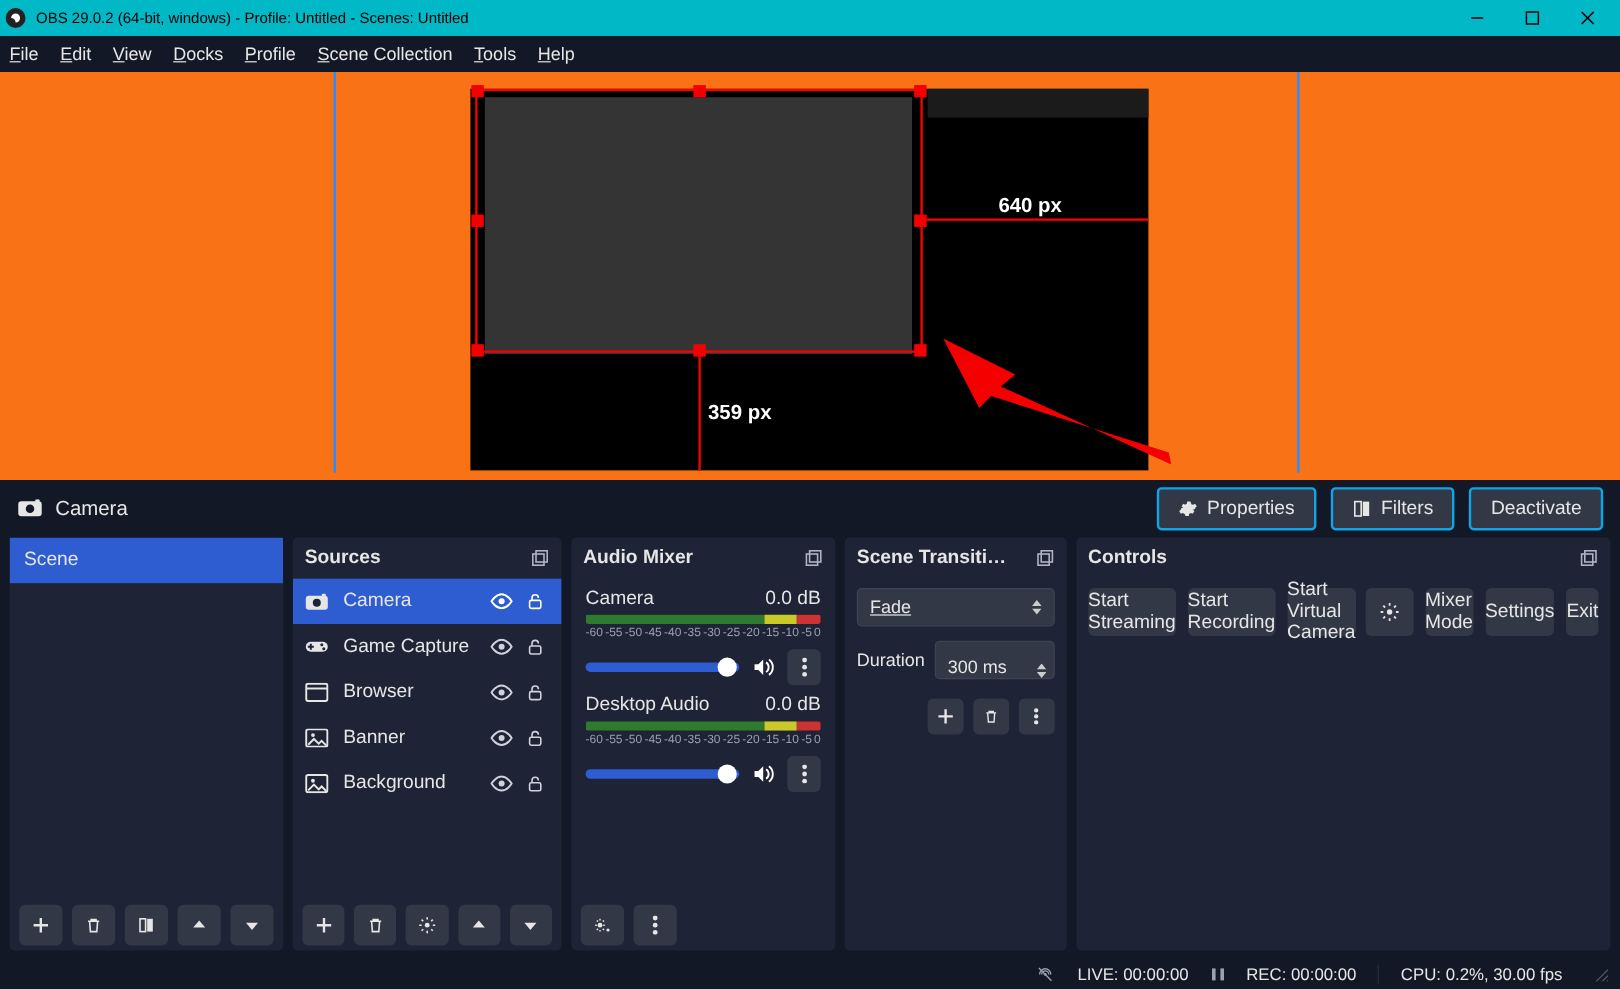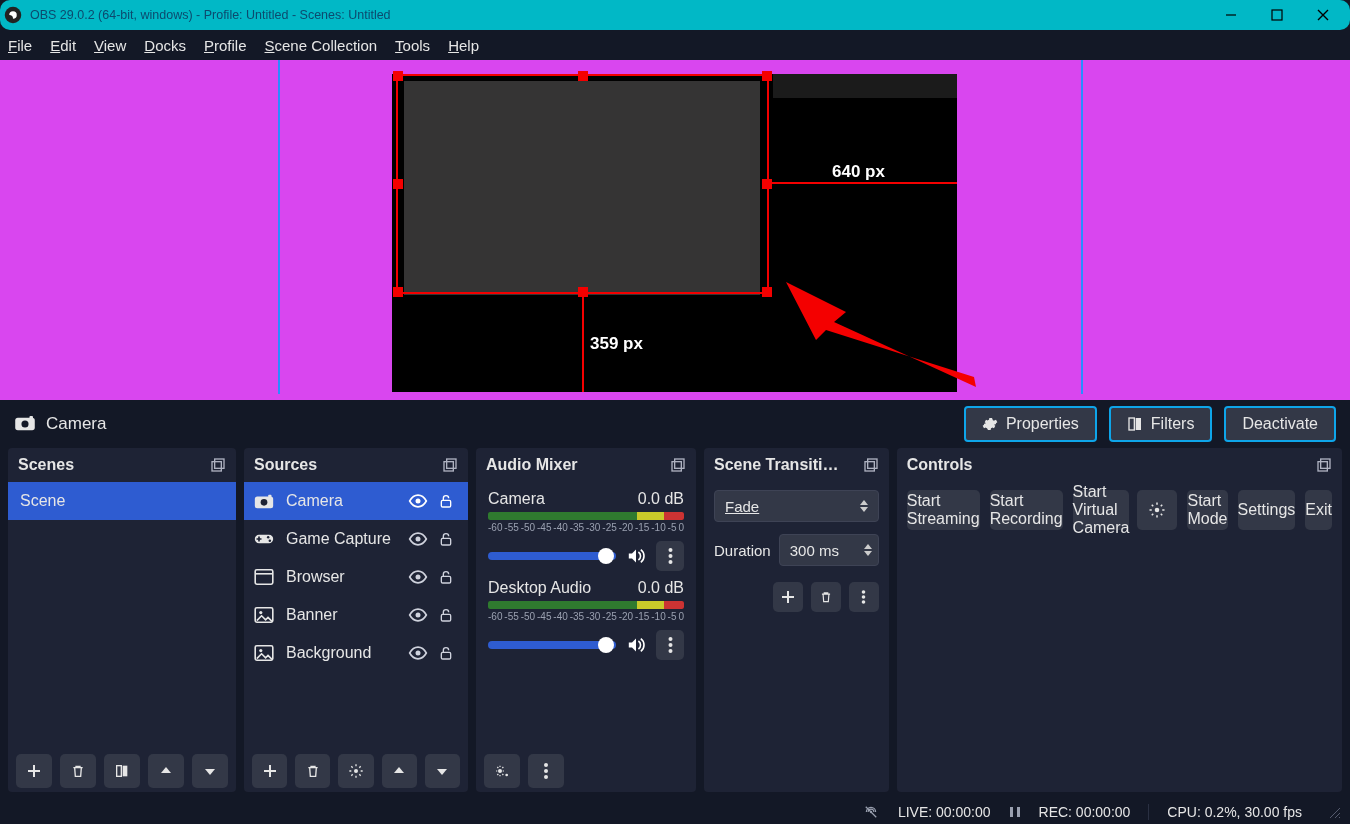--- a/index.html
+++ b/index.html
@@ -1,32 +1,32 @@
 <!DOCTYPE html>
 <html><head>
 <meta charset="utf-8">
 <style>
 * { box-sizing: border-box; margin: 0; padding: 0; }
 html, body { width: 1350px; height: 824px; overflow: hidden; font-family: "Segoe UI", Arial, sans-serif; }
 body { background: #131826; color: #e6e6e6; font-size: 14px; display: flex; flex-direction: column; }
 
 
-.titlebar { height: 30px; background: #01b8c6; display: flex; align-items: center; padding: 0 4px; color: #0c4a6e; border-radius: 10px; }
+.titlebar { height: 30px; background: #01b8c6; display: flex; align-items: center; padding: 0 4px; color: #000000; }
 .titlebar .logo { width: 18px; height: 18px; margin-right: 8px; }
 .titlebar .title-text { flex: 1; font-size: 12.5px; font-weight: 500; }
 .titlebar .win-btns { display: flex; gap: 0; }
 .titlebar .win-btn { width: 46px; height: 30px; display: flex; align-items: center; justify-content: center; cursor: pointer; }
 
 
 .menubar { height: 30px; background: #131826; display: flex; align-items: center; padding: 0 8px; gap: 18px; font-size: 15px; }
 .menubar .menu-item { color: #e6e6e6; cursor: pointer; }
 .menubar .menu-item .u { text-decoration: underline; }
 
 
-.preview-area { flex: 0 0 340px; background: #d946ef; position: relative; }
+.preview-area { flex: 0 0 340px; background: #f97316; position: relative; }
 .preview-guide { position: absolute; top: 0; bottom: 6px; width: 2px; background: #2b8cff; }
 .preview-guide.left { left: 278px; }
 .preview-guide.right { left: 1081px; }
 .preview-canvas { position: absolute; left: 392px; top: 14px; width: 565px; height: 318px; background: #000; }
 .preview-grey { position: absolute; left: 12px; top: 7px; width: 356px; height: 214px; background: #353434; }
 .preview-black2 { position: absolute; right: 0; top: 0; width: 184px; height: 24px; background: #1b1b1b; }
 .sel-box { position: absolute; left: 4px; top: 0; width: 373px; height: 220px; border: 2px solid #f40000; pointer-events: none; }
 .handle { position: absolute; width: 10px; height: 10px; background: #f40000; border: 1px solid #f40000; }
 .h-tl { left: -5px; top: -5px; } .h-tm { left: 50%; top: -5px; margin-left: -5px; } .h-tr { right: -5px; top: -5px; }
 .h-ml { left: -5px; top: 50%; margin-top: -5px; } .h-mr { right: -5px; top: 50%; margin-top: -5px; }
@@ -83,21 +83,21 @@
 .slider .thumb { position: absolute; right: 2px; top: -4px; width: 16px; height: 16px; border-radius: 8px; background: #fff; }
 .vol-icon { color: #fff; }
 .dots-btn { width: 28px; height: 30px; background: #333847; border-radius: 5px; display: flex; align-items: center; justify-content: center; cursor: pointer; }
 
 
 .trans-panel { width: 190px; }
 .trans-body { padding: 8px 10px; display: flex; flex-direction: column; gap: 12px; font-size: 15px; }
 .select { background: #333847; border: 1px solid #3e4355; height: 32px; border-radius: 4px; display: flex; align-items: center; padding: 0 10px; cursor: pointer; text-decoration: underline; }
 .select .chev { margin-left: auto; display:flex; flex-direction:column; gap:2px; }
 .dur-row { display: flex; align-items: center; gap: 8px; }
-.spinbox { background: #333847; border: 1px solid #3e4355; height: 32px; border-radius: 4px; display: flex; align-items: center; padding: 0 6px 0 10px; gap: 6px; width: 100px; }
+.spinbox { background: #333847; border: 1px solid #3e4355; height: 32px; border-radius: 4px; display: flex; align-items: flex-end; padding: 0 6px 0 10px; gap: 6px; width: 100px; }
 .spinbox .spins { display:flex; flex-direction:column; gap:2px; margin-left:auto; }
 .trans-btn-row { display: flex; gap: 8px; justify-content: flex-end; margin-top: 4px; }
 
 
 .controls-panel { flex: 1; }
 .controls-body { padding: 8px 10px; display: flex; flex-direction: row; gap: 10px; }
 .ctl-btn { background: #333847; height: 40px; border-radius: 5px; display: flex; align-items: center; justify-content: center; font-size: 16px; cursor: pointer; }
 .ctl-row { display: flex; gap: 8px; }
 .ctl-row .ctl-btn { flex: 1; }
 .ctl-row .gear { width: 40px; flex: 0 0 40px; }
@@ -206,29 +206,20 @@
     <span>Filters</span>
   </button>
   <button class="btn">
     <span>Deactivate</span>
   </button>
 </div>
 
 <div class="panels">
 
   <div class="panel scenes-panel">
-    <div class="panel-header">
-      <span>Scenes</span>
-      <span class="pop-icon">
-          <svg width="16" height="16" viewBox="0 0 24 24">
-            <rect x="3" y="7" width="14" height="14" fill="none" stroke="#aeb2c1" stroke-width="2"></rect>
-            <rect x="7" y="3" width="14" height="14" fill="none" stroke="#aeb2c1" stroke-width="2"></rect>
-          </svg>
-        </span>
-    </div>
     <div class="panel-body">
       <div class="scene-item sel">
         <span>Scene</span>
       </div>
     </div>
     <div class="panel-footer">
       <div class="icon-btn">
           <svg width="16" height="16">
             <path d="M8 2v12M2 8h12" stroke="#e6e6e6" stroke-width="2"></path>
           </svg>
@@ -609,21 +600,21 @@
         <div class="ctl-btn gear">
           <span>
               <svg width="18" height="18" viewBox="0 0 24 24">
                 <circle cx="12" cy="12" r="3" fill="#e6e6e6"></circle>
                 <path d="M12 2v3M12 19v3M2 12h3M19 12h3M5 5l2 2M17 17l2 2M19 5l-2 2M5 19l2-2" stroke="#e6e6e6" stroke-width="2"></path>
               </svg>
             </span>
         </div>
       </div>
       <div class="ctl-btn">
-          <span>Start Mode</span>
+          <span>Mixer Mode</span>
         </div>
       <div class="ctl-btn">
           <span>Settings</span>
         </div>
       <div class="ctl-btn">
           <span>Exit</span>
         </div>
     </div>
   </div>
 

